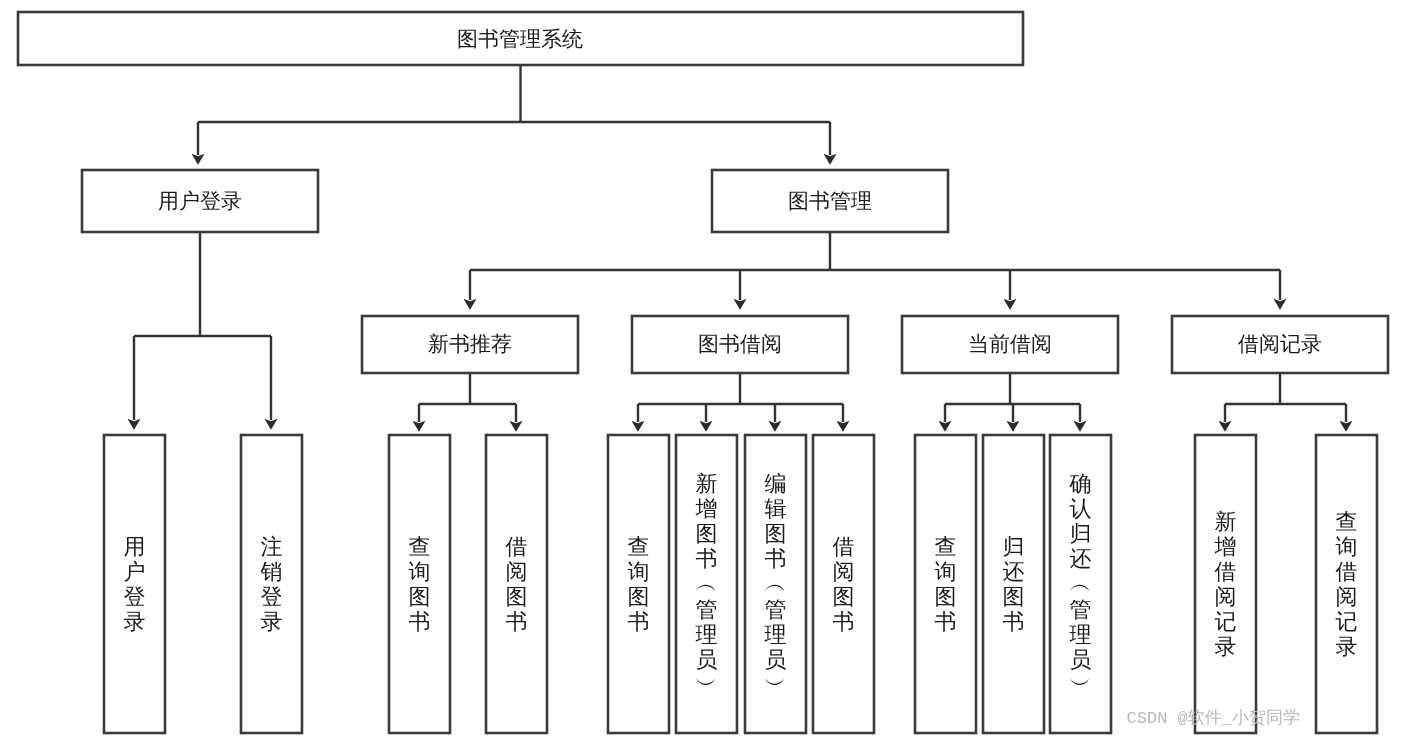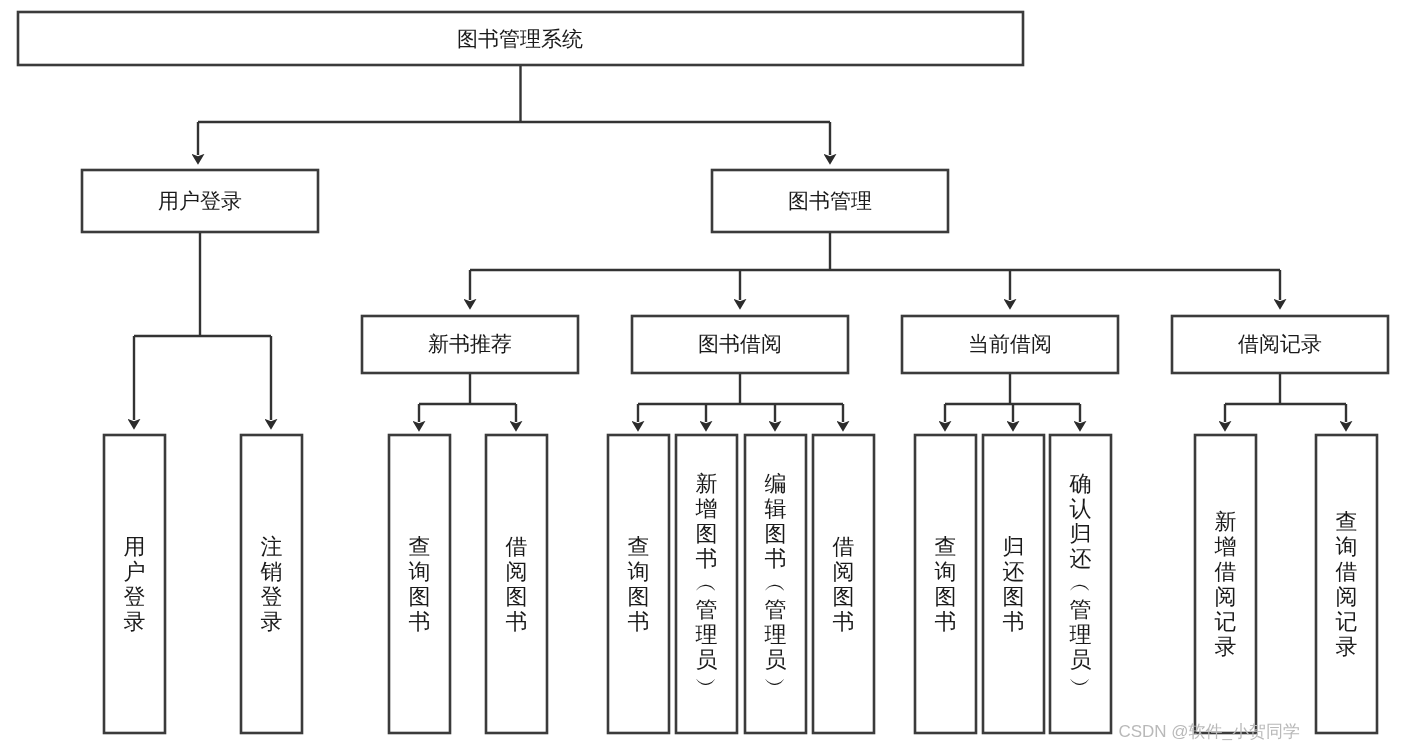--- a/index.html
+++ b/index.html
@@ -41,22 +41,22 @@
     line-height:1.14;
     color:#1a1a1a;
     letter-spacing:0;
     pointer-events:none;
     text-align:center;
   }
   .vlabel span{display:block;}
   .watermark{
     position:absolute;
     right:6px;
-    bottom:4px;
-    font-family:Liberation Sans, sans-serif;
+    bottom:18px;
+    font-family:Liberation Mono, monospace;
     font-size:17px;
     color:#b9b9b9;
     white-space:nowrap;
     pointer-events:none;
   }
 </style>
 </head>
 <body>
 
 <div id="diagram-root">

